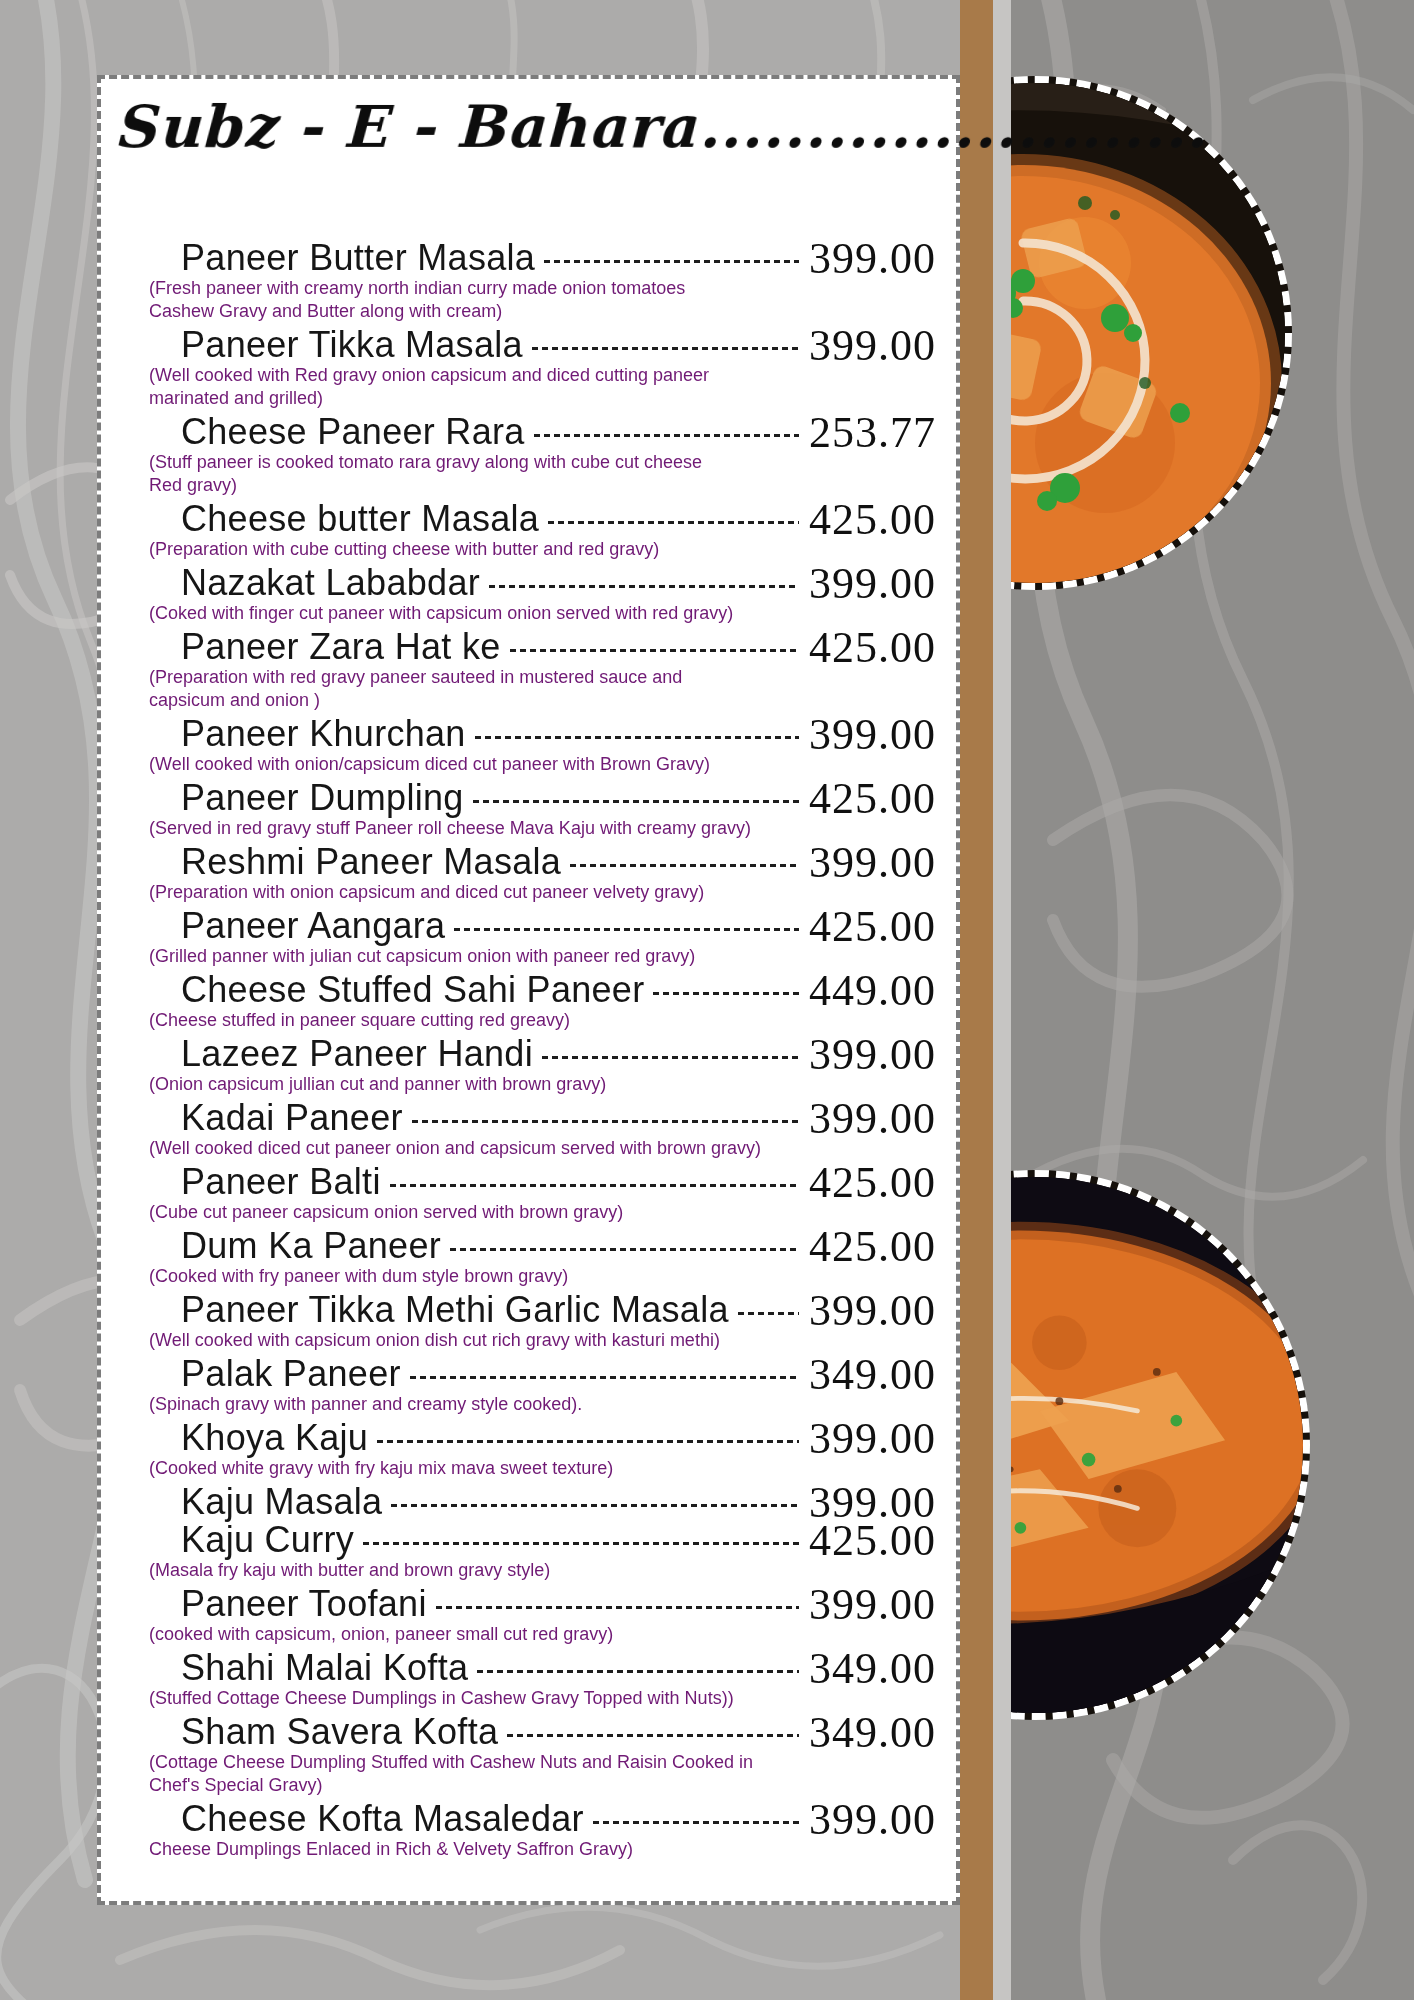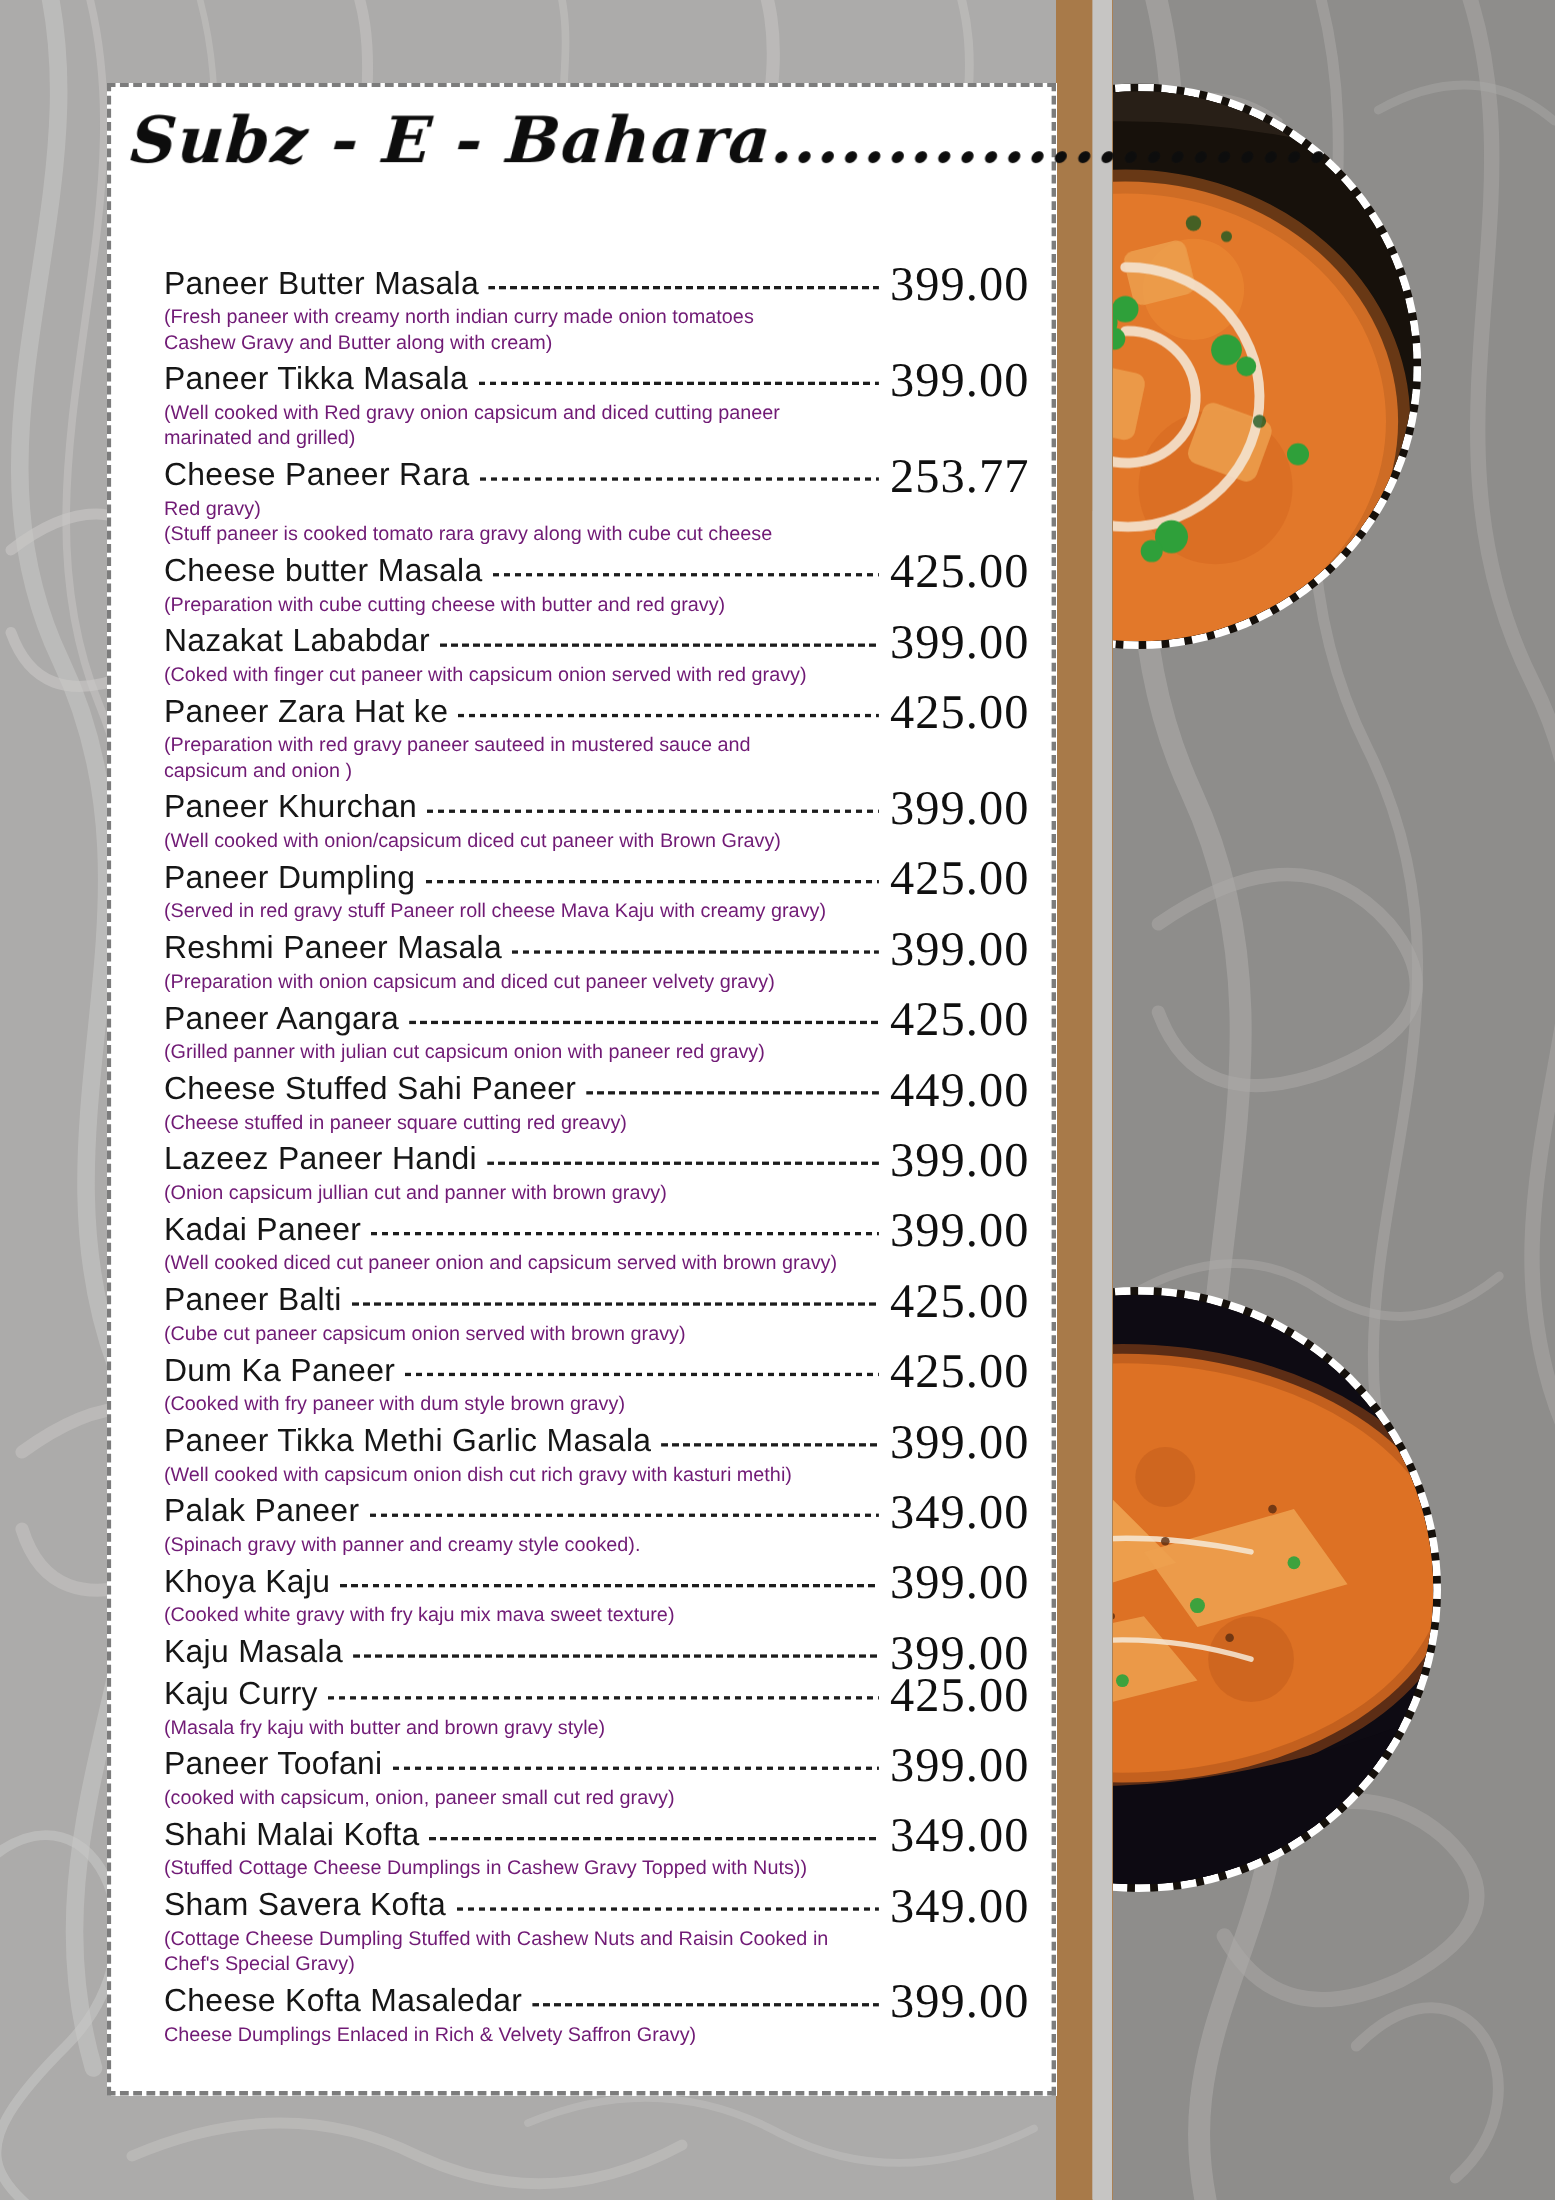--- a/index.html
+++ b/index.html
@@ -26,21 +26,21 @@
   .card{position:absolute;left:97px;top:75px;width:863px;height:1830px;background:#ffffff;
         border:4px dashed #7c7c7c;box-sizing:border-box;z-index:5;}
 
   .title{position:absolute;left:18px;top:14px;width:700px;
          font-family:"DejaVu Serif","Liberation Serif",serif;font-style:italic;font-weight:bold;
          font-size:58px;letter-spacing:1px;color:#0d0d0d;transform:skewX(-4deg);white-space:nowrap;}
 
   .items{position:absolute;left:48px;top:160px;right:20px;}
   .row{margin:0;}
   .row-line{display:flex;align-items:center;height:38px;}
-  .iname{font-size:29px;color:#161616;letter-spacing:.3px;white-space:nowrap;font-weight:400;}
+  .iname{font-size:36px;color:#161616;letter-spacing:.3px;white-space:nowrap;font-weight:400;margin-left:32px;}
   .leader{flex:1;height:3px;margin:6px 10px 0 9px;
           background:repeating-linear-gradient(90deg,#1d1d1d 0 6px,transparent 6px 10px);}
   .iprice{font-family:"Liberation Serif",serif;font-size:44px;color:#101010;
           min-width:118px;text-align:right;letter-spacing:1px;white-space:nowrap;}
   .idesc{font-size:18px;line-height:23px;color:#701a75;margin:0 0 3px 0;max-width:680px;}
 </style>
 </head>
 <body>
 
 <div id="stage">
@@ -193,22 +193,22 @@
             <div>marinated and grilled)</div>
           </div>
         </div>
         <div class="row">
           <div class="row-line">
             <span class="iname">Cheese Paneer Rara</span>
             <span class="leader"></span>
             <span class="iprice">253.77</span>
           </div>
           <div class="idesc">
+            <div>(Stuff paneer is cooked tomato rara gravy along  with cube cut cheese</div>
             <div>Red gravy)</div>
-            <div>(Stuff paneer is cooked tomato rara gravy along  with cube cut cheese</div>
           </div>
         </div>
         <div class="row">
           <div class="row-line">
             <span class="iname">Cheese butter Masala</span>
             <span class="leader"></span>
             <span class="iprice">425.00</span>
           </div>
           <div class="idesc">
             <div>(Preparation with cube cutting cheese with butter and red gravy)</div>

